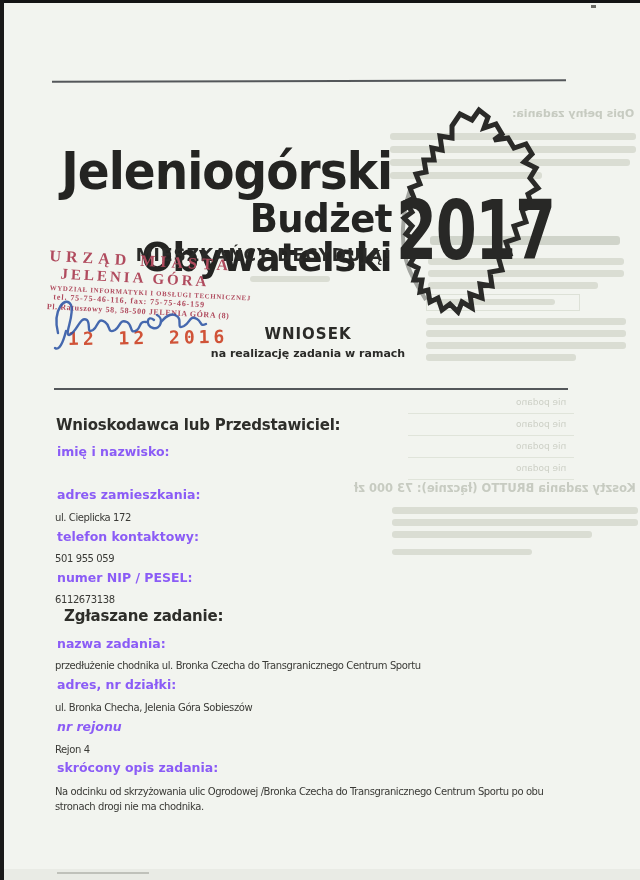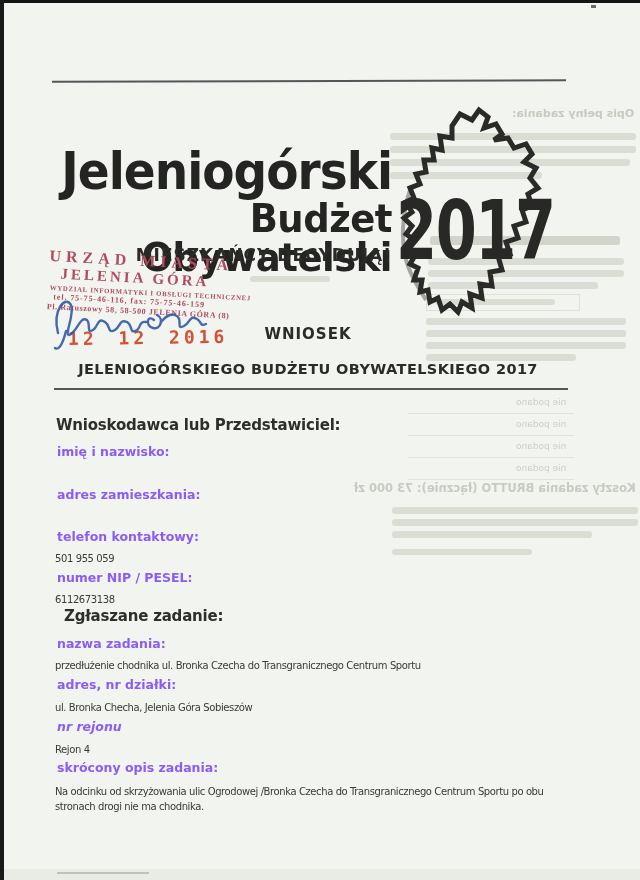--- a/index.html
+++ b/index.html
@@ -140,25 +140,26 @@
       <path d="M12,42 C6,18 20,4 25,14 C29,23 18,44 23,44 C31,42 34,24 41,29 C45,33 40,43 47,39 C53,35 51,26 59,31 C65,35 61,43 69,39 C75,35 73,28 81,31 C87,34 83,44 91,39 C95,36 93,30 100,31"></path>
       <path d="M20,40 C17,52 13,60 9,57"></path>
       <path d="M108,29 C101,23 99,35 107,37 C115,39 118,27 111,24"></path>
       <path d="M115,31 C121,24 127,21 132,26 C136,30 130,39 138,35 C145,31 143,24 151,28 C156,31 154,36 160,33"></path>
     </g>
   </svg>
 
   <div class="abs date-stamp">12 12 2016</div>
 
   <div class="abs title-1">WNIOSEK</div>
-  <div class="abs title-3">JELENIOGÓRSKIEGO BUDŻETU OBYWATELSKIEGO 2017</div>
+  <div class="abs title-2">na realizację zadania w ramach</div>
 
   <div class="abs sec" style="top:416px;">Wnioskodawca lub Przedstawiciel:</div>
   <div class="abs lbl" style="top:444px;">imię i nazwisko:</div>
   <div class="abs lbl" style="top:487px;">adres zamieszkania:</div>
+  <div class="abs val" style="top:510px;">ul. Cieplicka 172</div>
   <div class="abs lbl" style="top:529px;">telefon kontaktowy:</div>
   <div class="abs val" style="top:551px;">501 955 059</div>
   <div class="abs lbl" style="top:570px;">numer NIP / PESEL:</div>
   <div class="abs val" style="top:592px;">6112673138</div>
 
   <div class="abs sec" style="top:607px;margin-left:8px;">Zgłaszane zadanie:</div>
   <div class="abs lbl" style="top:636px;">nazwa zadania:</div>
   <div class="abs val" style="top:658px;">przedłużenie chodnika ul. Bronka Czecha do Transgranicznego Centrum Sportu</div>
   <div class="abs lbl" style="top:677px;">adres, nr działki:</div>
   <div class="abs val" style="top:700px;">ul. Bronka Checha, Jelenia Góra Sobieszów</div>

